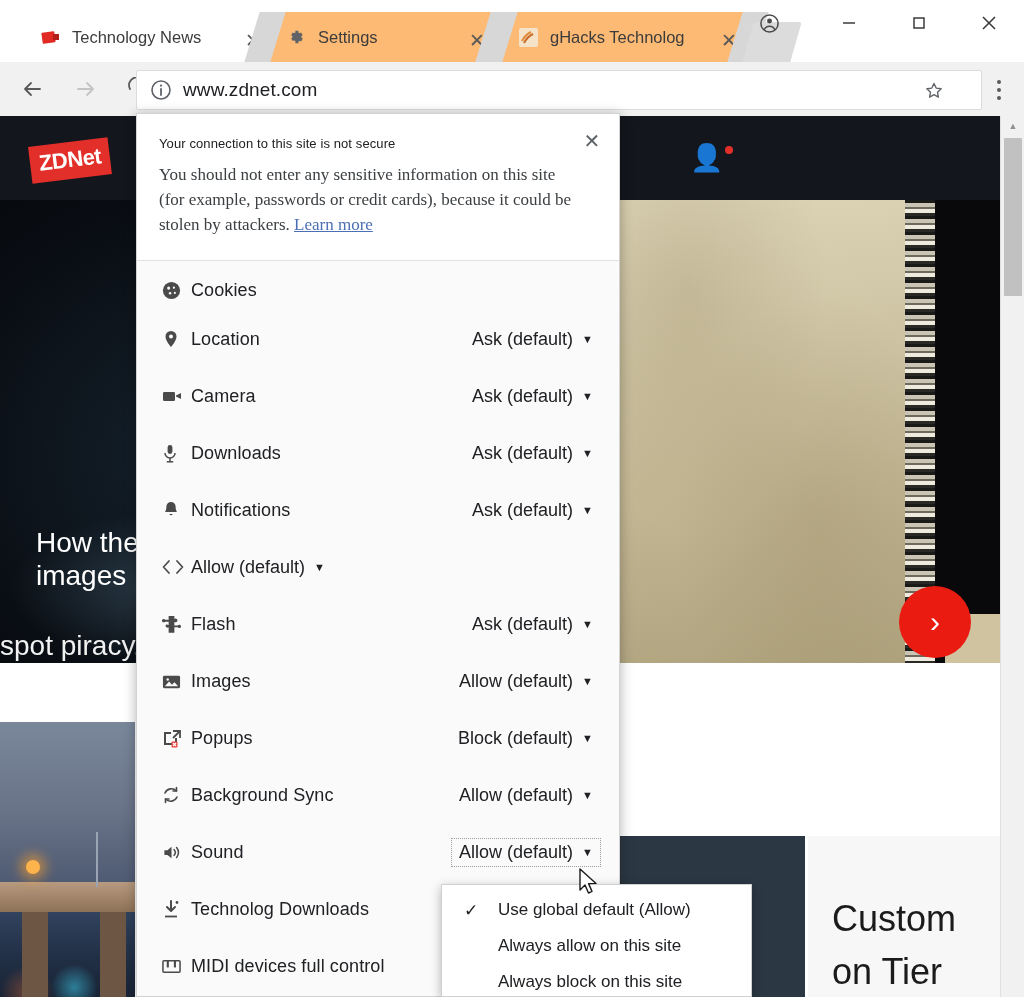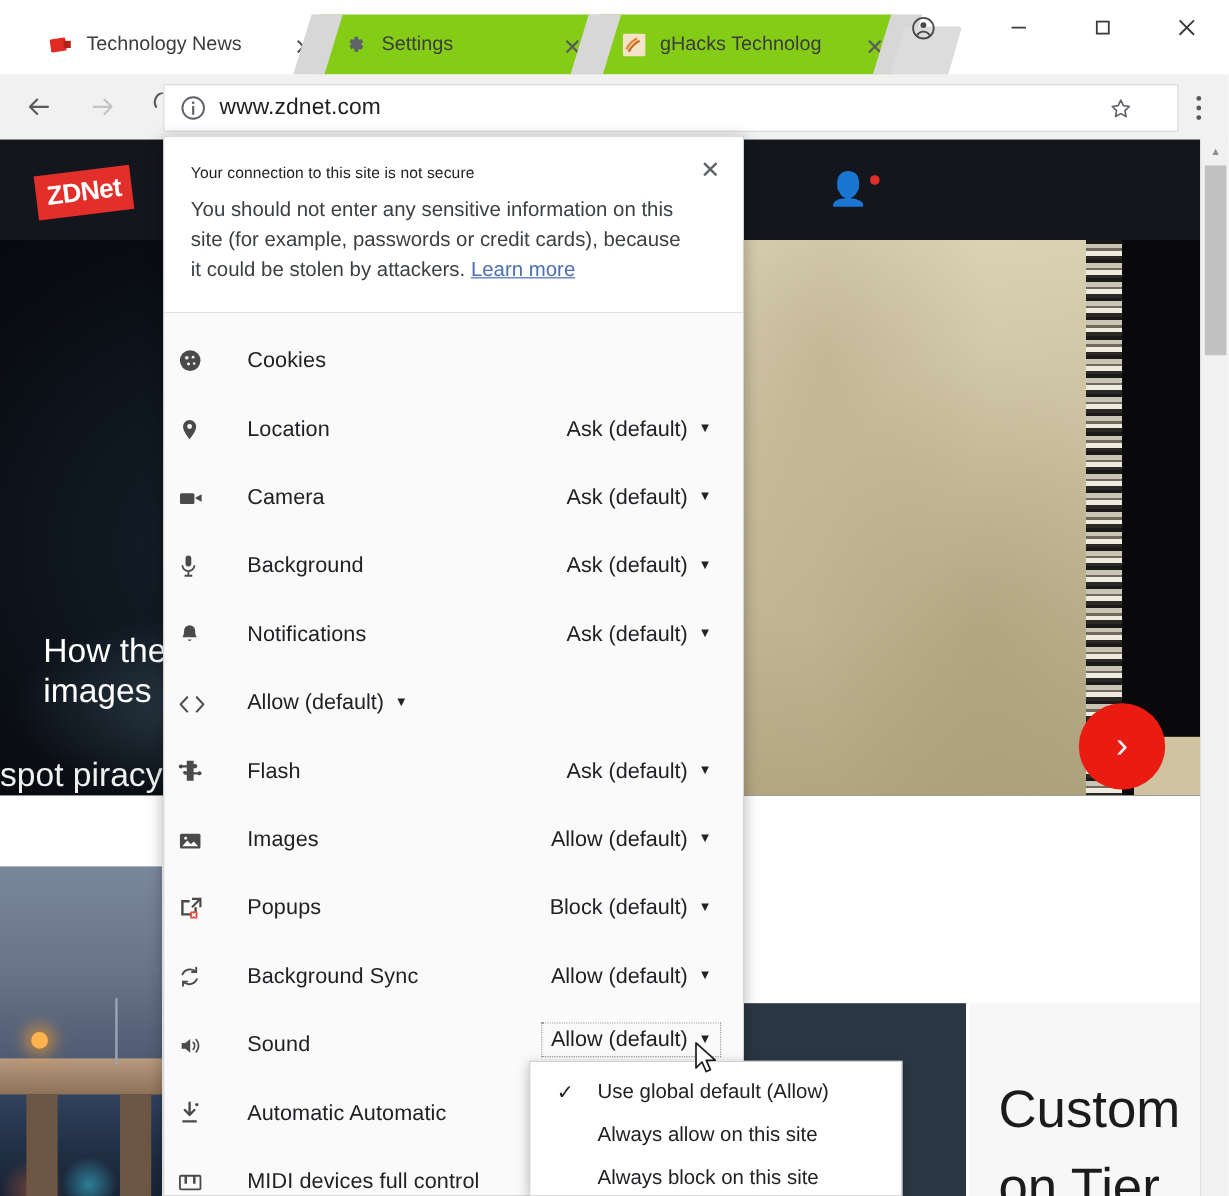--- a/index.html
+++ b/index.html
@@ -20,21 +20,21 @@
   }
   .tab {
     position: absolute; top: 12px; height: 50px;
     display: flex; align-items: center; padding: 0 8px 0 22px;
     border-top-left-radius: 4px; border-top-right-radius: 4px;
   }
   .tab-skew-l, .tab-skew-r {
     position: absolute; top: 12px; height: 50px; width: 26px;
   }
   .tab.active { background: #ffffff; }
-  .tab.inactive { background: #84cc16; }
+  .tab.inactive { background: #fdba74; }
   .tab-favicon {
     width: 20px; height: 20px; flex: 0 0 20px; margin-right: 12px;
     display: flex; align-items: center; justify-content: center;
     font-size: 15px; line-height: 1;
   }
   .tab-title {
     font-size: 16.5px; color: #3c3c3c; white-space: nowrap;
     overflow: hidden; max-width: 150px;
     font-family: "Liberation Sans", sans-serif;
   }
@@ -208,21 +208,21 @@
   .card-dark .iot {
     position: absolute; left: 10px; top: 80px;
     color: #ffffff; font-size: 62px; font-family: "Liberation Sans", sans-serif;
     letter-spacing: -1px;
   }
   .card-text {
     position: absolute; left: 808px; top: 720px; width: 192px; height: 277px;
     background: #f7f7f7; padding: 56px 0 0 24px;
   }
   .card-text .ln {
-    color: #1b1b1b; font-size: 44px; line-height: 1.48;
+    color: #1b1b1b; font-size: 36px; line-height: 1.48;
     font-family: "Liberation Sans", sans-serif; white-space: nowrap;
   }
 
   
   .scrollbar {
     position: absolute; right: 0; top: 116px; width: 24px; height: 881px;
     background: #f1f1f1; border-left: 1px solid #e0e0e0;
   }
   .sb-up {
     position: absolute; left: 0; top: 0; width: 24px; height: 20px;
@@ -244,28 +244,28 @@
   .popup-head { position: relative; background: #fff; padding: 22px 40px 22px 22px; }
   .popup-close {
     position: absolute; right: 14px; top: 14px; width: 26px; height: 26px;
     display: flex; align-items: center; justify-content: center;
     color: #5f6368; font-size: 20px;
   }
   .popup-title {
     font-size: 13px; color: #202124; margin-bottom: 12px; font-weight: 400;
     letter-spacing: .1px;
   }
-  .popup-desc { font-size: 17px; color: #3c4043; line-height: 1.47; }
+  .popup-desc { font-size: 17px; color: #3c4043; line-height: 1.47; font-family: Liberation Serif, serif; }
   .learn-more { color: #4b6fb3; text-decoration: underline; }
   .popup-divider { height: 1px; background: #e0e0e0; width: 100%; }
 
   .perm-list { padding: 10px 0 0 0; background: #fafafa; }
   .perm-row {
-    display: flex; align-items: flex-end; min-height: 57px;
-    padding: 0 26px 0 11px; position: relative; gap: 28px;
+    display: flex; align-items: center; min-height: 57px;
+    padding: 0 26px 0 24px; position: relative;
   }
   .perm-icon {
     width: 30px; flex: 0 0 30px; display: flex; align-items: center;
     justify-content: flex-start; color: #4a4a4a;
   }
   .perm-label {
     flex: 1 1 auto; font-size: 18px; color: #202124; letter-spacing: .1px;
   }
   .perm-sub {
     font-size: 15px; color: #4b6fb3; text-decoration: underline;
@@ -534,21 +534,21 @@
 
       <div class="perm-row">
         <span class="perm-icon">
           <svg width="18" height="21" viewBox="0 0 18 21">
               <rect x="6.6" y="2" width="4.8" height="9" rx="2.4" fill="#4a4a4a"></rect>
               <path d="M4 10a5 5 0 0010 0" fill="none" stroke="#4a4a4a" stroke-width="1.5"></path>
               <line x1="9" y1="15" x2="9" y2="18.5" stroke="#4a4a4a" stroke-width="1.5"></line>
               <line x1="5.8" y1="18.8" x2="12.2" y2="18.8" stroke="#4a4a4a" stroke-width="1.5"></line>
             </svg>
         </span>
-        <span class="perm-label">Background</span>
+        <span class="perm-label">Downloads</span>
         <span class="perm-select">
           <span>Ask (default)</span>
           <span class="caret">▼</span>
         </span>
       </div>
 
       <div class="perm-row">
         <span class="perm-icon">
           <svg width="20" height="20" viewBox="0 0 20 20">
               <path d="M10 2a4.6 4.6 0 00-4.6 4.6c0 3.6-1.4 5.4-1.4 5.4h12s-1.4-1.8-1.4-5.4A4.6 4.6 0 0010 2z" fill="#4a4a4a"></path>
@@ -650,21 +650,21 @@
       </div>
 
       <div class="perm-row">
         <span class="perm-icon">
           <svg width="20" height="21" viewBox="0 0 20 21">
               <path d="M10 2v9M6 8l4 4 4-4" fill="none" stroke="#4a4a4a" stroke-width="2" stroke-linecap="round" stroke-linejoin="round"></path>
               <line x1="4" y1="17.5" x2="16" y2="17.5" stroke="#4a4a4a" stroke-width="1.8"></line>
               <circle cx="16" cy="3.5" r="1.4" fill="#4a4a4a"></circle>
             </svg>
         </span>
-        <span class="perm-label">Automatic Automatic</span>
+        <span class="perm-label">Technolog Downloads</span>
       </div>
 
       <div class="perm-row">
         <span class="perm-icon">
           <svg width="21" height="19" viewBox="0 0 22 20">
               <rect x="2" y="4" width="18" height="12" rx="1" fill="none" stroke="#4a4a4a" stroke-width="1.6"></rect>
               <rect x="6" y="4" width="2.2" height="7" fill="#4a4a4a"></rect>
               <rect x="13.5" y="4" width="2.2" height="7" fill="#4a4a4a"></rect>
             </svg>
         </span>

